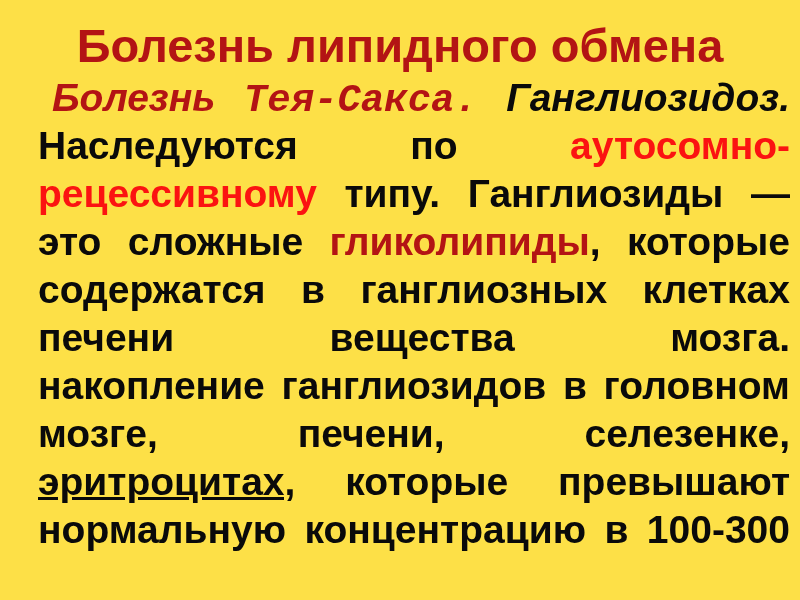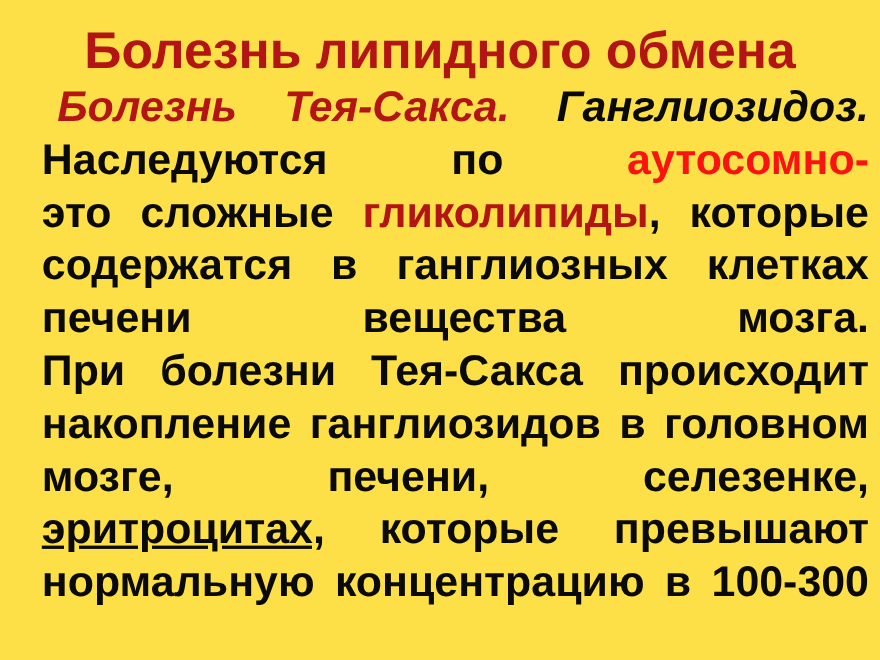--- a/index.html
+++ b/index.html
@@ -43,50 +43,50 @@
   }
 </style>
 </head>
 <body>
 
 <div class="slide">
   <div class="slide-title" style="color: rgb(179, 20, 20);">Болезнь липидного обмена</div>
   <div class="text-block">
       <div class="text-line italic" style="padding-left: 14px;">
         <span class="word"><span style="color: rgb(179, 20, 20);">Болезнь</span></span>
-        <span class="word"><span style="color: rgb(179, 20, 20);">Тея-Сакса.</span></span>
+        <span class="word"><span style="color: rgb(179, 20, 20); font-family: Liberation Mono, monospace;">Тея-Сакса.</span></span>
         <span class="word"><span style="color: rgb(10, 10, 10);">Ганглиозидоз.</span></span>
       </div>
       <div class="text-line">
         <span class="word"><span style="color: rgb(10, 10, 10);">Наследуются</span></span>
         <span class="word"><span style="color: rgb(10, 10, 10);">по</span></span>
         <span class="word"><span style="color: rgb(251, 19, 17);">аутосомно-</span></span>
+      </div>
+      <div class="text-line">
+        <span class="word"><span style="color: rgb(251, 19, 17);">рецессивному</span></span>
+        <span class="word"><span style="color: rgb(10, 10, 10);">типу.</span></span>
+        <span class="word"><span style="color: rgb(10, 10, 10);">Ганглиозиды</span></span>
+        <span class="word"><span style="color: rgb(10, 10, 10);">—</span></span>
       </div>
       <div class="text-line">
         <span class="word"><span style="color: rgb(10, 10, 10);">это</span></span>
         <span class="word"><span style="color: rgb(10, 10, 10);">сложные</span></span>
         <span class="word"><span style="color: rgb(179, 20, 20);">гликолипиды</span><span style="color: rgb(10, 10, 10);">,</span></span>
         <span class="word"><span style="color: rgb(10, 10, 10);">которые</span></span>
       </div>
       <div class="text-line">
         <span class="word"><span style="color: rgb(10, 10, 10);">содержатся</span></span>
         <span class="word"><span style="color: rgb(10, 10, 10);">в</span></span>
         <span class="word"><span style="color: rgb(10, 10, 10);">ганглиозных</span></span>
         <span class="word"><span style="color: rgb(10, 10, 10);">клетках</span></span>
       </div>
       <div class="text-line">
         <span class="word"><span style="color: rgb(10, 10, 10);">печени</span></span>
         <span class="word"><span style="color: rgb(10, 10, 10);">вещества</span></span>
         <span class="word"><span style="color: rgb(10, 10, 10);">мозга.</span></span>
-      </div>
-      <div class="text-line">
-        <span class="word"><span style="color: rgb(10, 10, 10);">При</span></span>
-        <span class="word"><span style="color: rgb(10, 10, 10);">болезни</span></span>
-        <span class="word"><span style="color: rgb(10, 10, 10);">Тея-Сакса</span></span>
-        <span class="word"><span style="color: rgb(10, 10, 10);">происходит</span></span>
       </div>
       <div class="text-line">
         <span class="word"><span style="color: rgb(10, 10, 10); text-align: center;">накопление</span></span>
         <span class="word"><span style="color: rgb(10, 10, 10);">ганглиозидов</span></span>
         <span class="word"><span style="color: rgb(10, 10, 10);">в</span></span>
         <span class="word"><span style="color: rgb(10, 10, 10);">головном</span></span>
       </div>
       <div class="text-line">
         <span class="word"><span style="color: rgb(10, 10, 10);">мозге,</span></span>
         <span class="word"><span style="color: rgb(10, 10, 10);">печени,</span></span>

